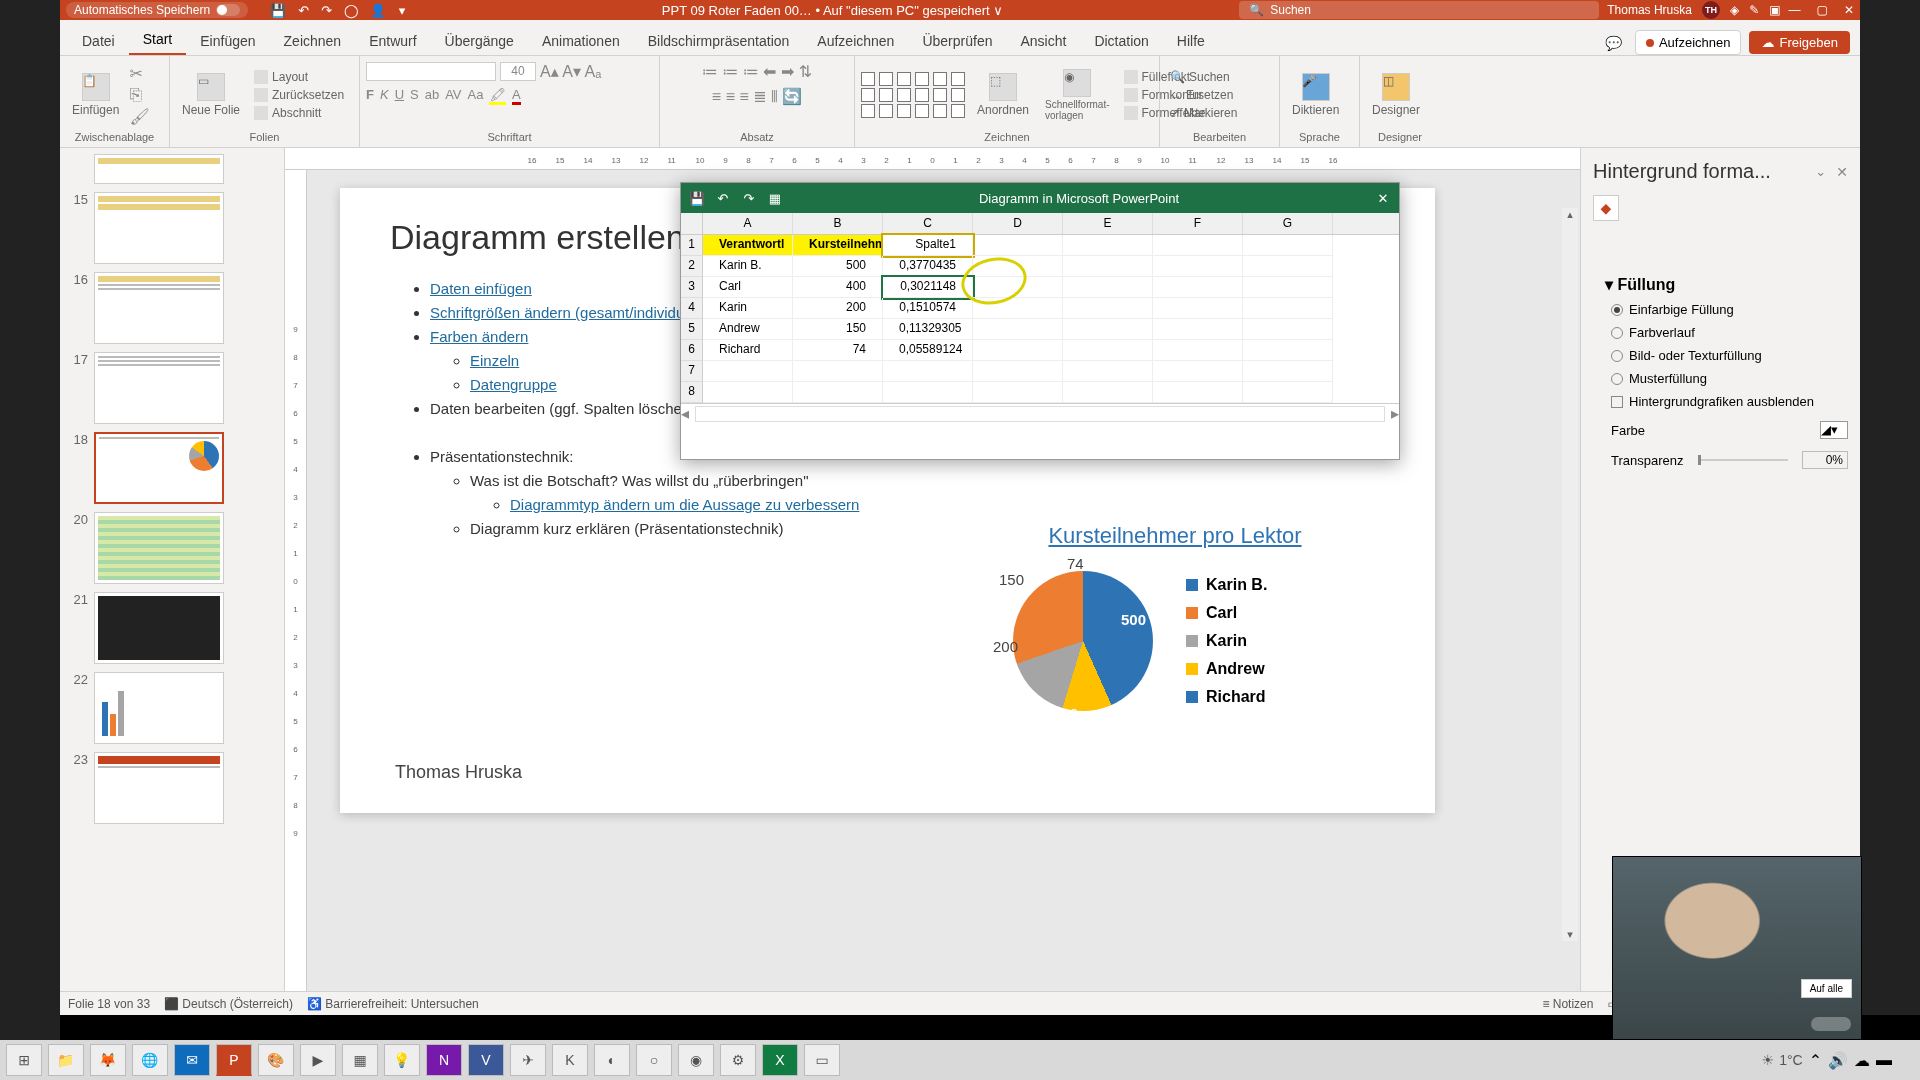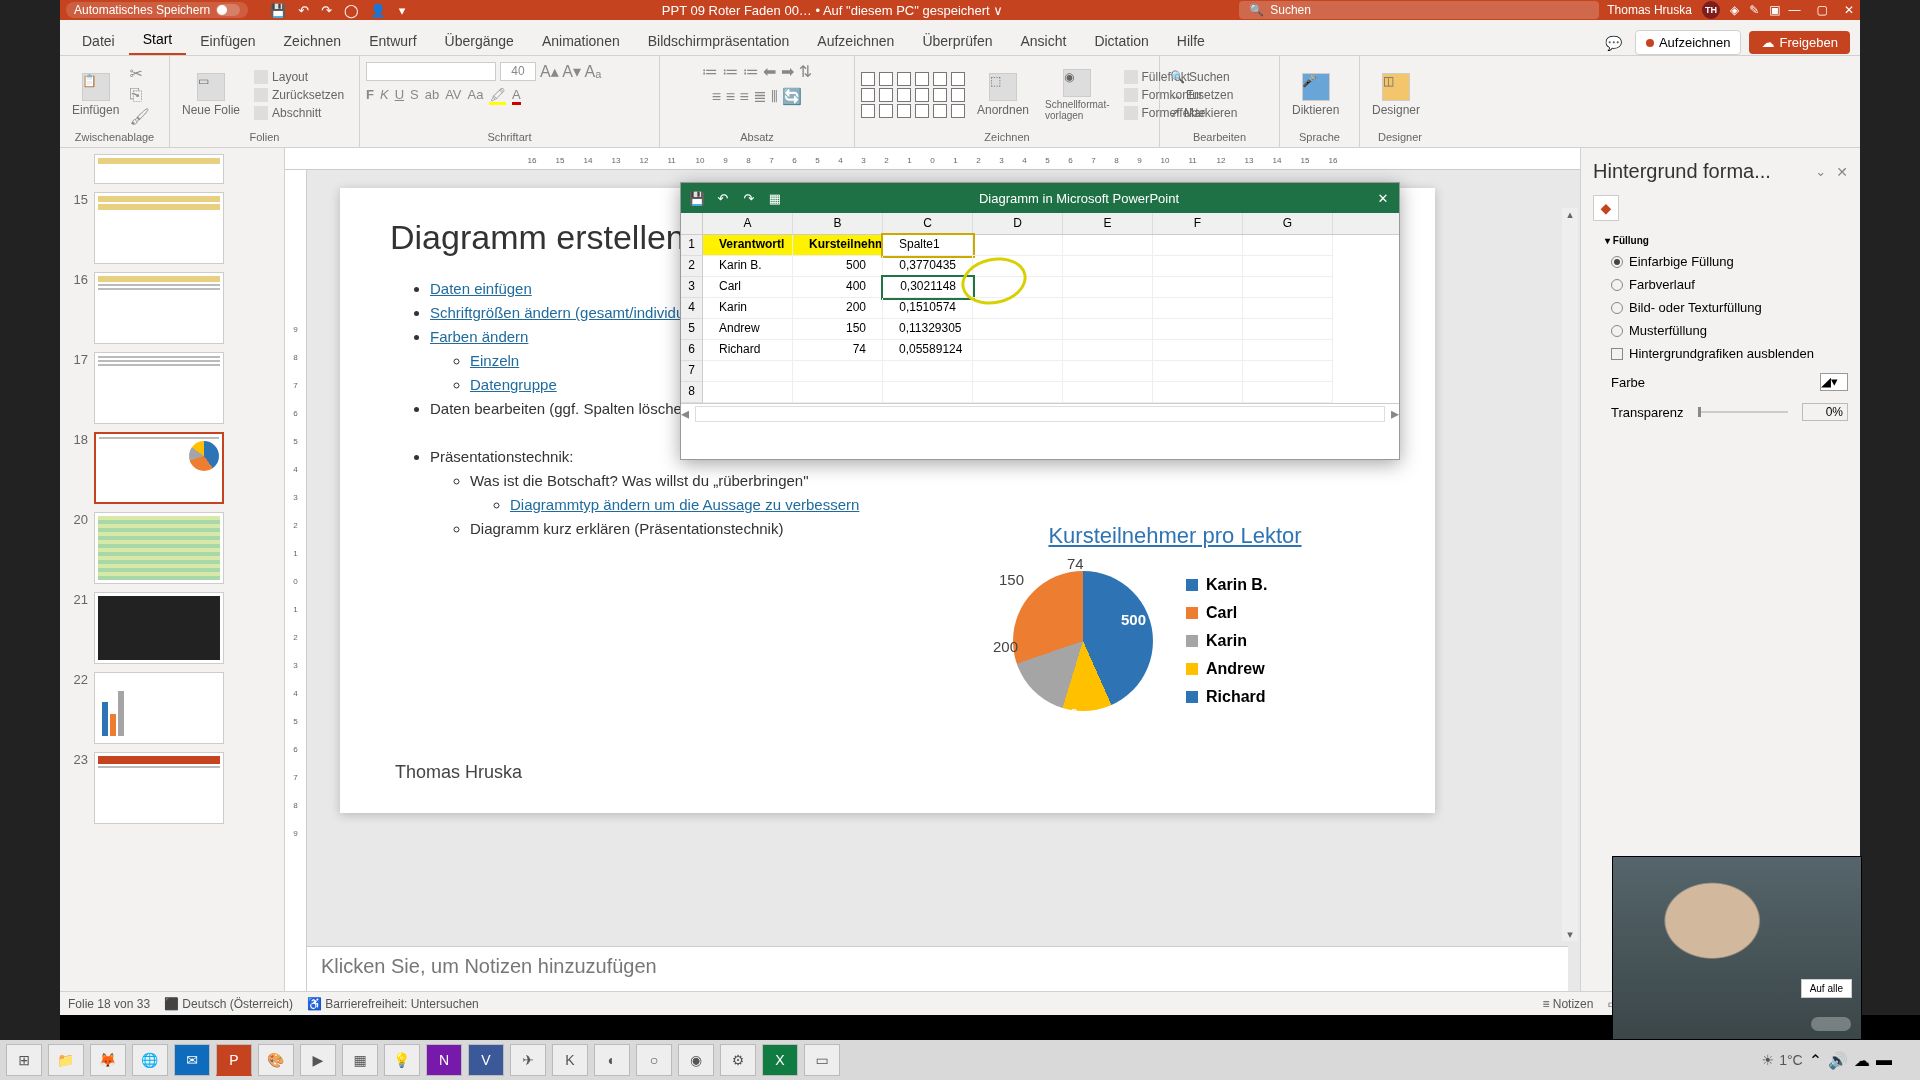--- a/index.html
+++ b/index.html
@@ -64,21 +64,21 @@
 .slide-body ul { list-style:disc; padding-left:40px; }
 .slide-body ul ul { list-style:circle; }
 .slide-body a, .slide-body .link { color:#1f6b9e; text-decoration:underline; }
 .slide-author { position:absolute; bottom:30px; left:55px; font-size:18px; color:#444; }
 .notes-area { position:absolute; bottom:0; left:22px; right:12px; height:45px; background:#fff; border-top:1px solid #ccc; padding:8px 14px; font-size:20px; color:#777; }
 
 .sidepanel { width:280px; background:#f3f2f1; border-left:1px solid #d1d1d1; padding:6px 12px; font-size:14px; }
 .sp-title { font-size:20px; color:#333; padding:6px 0; display:flex; align-items:center;text-align:center; }
 .sp-icon-row { padding:6px 0; }
 .sp-paint { width:26px; height:26px; border:1px solid #ccc; background:#fff; display:flex; align-items:center; justify-content:center; color:#c5431f; }
-.sp-section-title { font-weight:bold; font-size:10px; padding:8px 0 4px 12px; }
+.sp-section-title { font-weight:bold; font-size:16px; padding:8px 0 4px 12px;margin-top:40px; }
 .sp-radio-row { display:flex; align-items:center; gap:6px; padding:4px 0 4px 18px; font-size:13px; }
 .sp-radio { width:12px; height:12px; border:1px solid #888; border-radius:50%; }
 .sp-radio.checked::after { content:""; display:block; width:6px; height:6px; background:#444; border-radius:50%; margin:2px; }
 .sp-check-row { display:flex; align-items:center; gap:6px; padding:4px 0 4px 18px; font-size:13px; }
 .sp-check { width:12px; height:12px; border:1px solid #888; }
 .sp-field-row { display:flex; align-items:center; gap:8px; padding:8px 0 4px 18px; font-size:13px; }
 .sp-color-swatch { width:28px; height:18px; border:1px solid #999; background:#fff; margin-left:auto; }
 .sp-slider { flex:1; height:2px; background:#ccc; position:relative; margin:0 6px; }
 .sp-slider::after { content:""; position:absolute; left:0; top:-4px; width:3px; height:10px; background:#888; }
 .sp-num { border:1px solid #bbb; padding:1px 4px; width:46px; font-size:12px; margin-left:auto; text-align:right; }
@@ -591,21 +591,21 @@
             <div class="ch-col C">C</div>
             <div class="ch-col D">D</div>
             <div class="ch-col E">E</div>
             <div class="ch-col F">F</div>
             <div class="ch-col G">G</div>
           </div>
           <div class="chart-row">
               <div class="ch-rh">1</div>
             <div class="ch-cell A hdr-cell">Verantwortl</div>
             <div class="ch-cell B hdr-cell" style="text-align:left">Kursteilnehmer</div>
-            <div class="ch-cell C c-outline" style="text-align:left">Spalte1</div>
+            <div class="ch-cell C c-outline" style="text-align:right">Spalte1</div>
             <div class="ch-cell D"></div>
               <div class="ch-cell E"></div>
               <div class="ch-cell F"></div>
               <div class="ch-cell G"></div>
           </div>
           <div class="chart-row">
               <div class="ch-rh">2</div>
               <div class="ch-cell A">Karin B.</div>
               <div class="ch-cell B">500</div>
               <div class="ch-cell C">0,3770435</div>
@@ -676,21 +676,20 @@
             </div>
           <div class="highlight-circle"></div>
         </div>
         <div class="chart-formula">
             <span style="width:8px;text-align:center;color:#888">◂</span>
             <div class="fcell"></div>
             <span style="width:8px;text-align:center;color:#888">▸</span>
           </div>
       </div>
 
-      <div class="notes-area">Klicken Sie, um Notizen hinzuzufügen</div>
     </div>
 
     <div class="sidepanel">
       <div class="sp-title">
           <span>Hintergrund forma...</span>
         <span style="margin-left:auto;font-size:13px;color:#888">⌄</span>
         <span style="margin-left:10px;font-size:14px;color:#888">✕</span>
       </div>
       <div class="sp-icon-row">
           <div class="sp-paint">◆</div>

